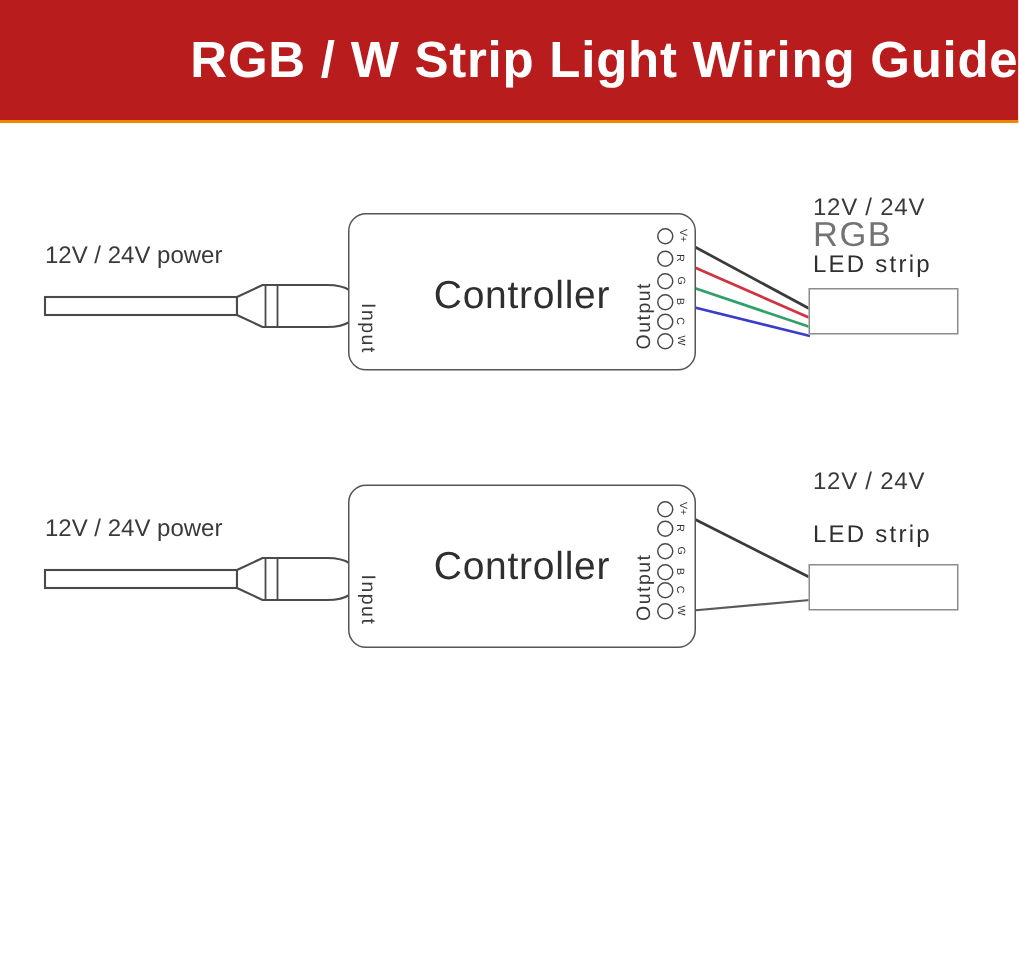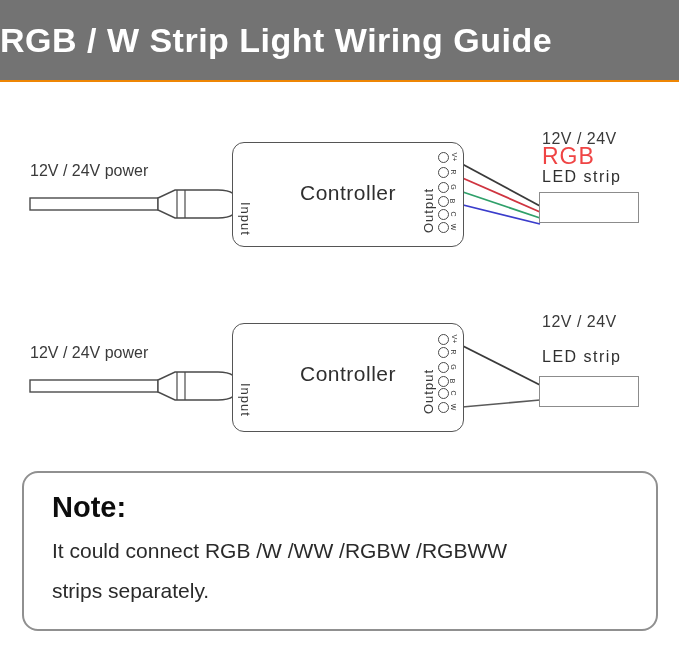--- a/index.html
+++ b/index.html
@@ -3,39 +3,39 @@
 <meta charset="utf-8">
 <style>
   html,body { margin:0; padding:0; background:#ffffff; }
   .page {
     position:relative; width:679px; height:648px; background:#ffffff;
     font-family:"Liberation Sans", sans-serif; overflow:hidden;
   }
   
   .banner {
     position:absolute; left:0; top:0; width:679px; height:82px;
-    background:#737373; border-bottom:2px solid #ee8604;
-    display:flex; align-items:center; justify-content:flex-start; box-sizing:border-box;
+    background:#b91c1c; border-bottom:2px solid #ee8604;
+    display:flex; align-items:center; justify-content:flex-end; box-sizing:border-box;
   }
   .banner h1 {
     margin:0; color:#ffffff; font-size:34px; font-weight:bold; letter-spacing:0.5px;
   }
   
   .abs { position:absolute; color:#333333; }
   .power-label { font-size:16px; color:#3a3a3a; }
   
   .controller {
     position:absolute; width:230px; background:#ffffff;
     border:1.6px solid #555555; border-radius:12px; box-sizing:content-box;
   }
   .controller.top { left:232px; top:142px; height:103px; }
   .controller.bottom { left:232px; top:323px; height:107px; }
   .ctrl-title {
     position:absolute; top:38px; left:0; width:100%; text-align:center;
-    font-size:21px; color:#2f2f2f; letter-spacing:0.5px;
+    font-size:26px; color:#2f2f2f; letter-spacing:0.5px;
   }
   .input-label {
     position:absolute; left:20px; top:59px; font-size:13px; color:#3a3a3a;
     transform:rotate(90deg); transform-origin:0 0; white-space:nowrap; letter-spacing:1px;
   }
   .output-label {
     position:absolute; left:188px; top:90px; font-size:13px; color:#3a3a3a;
     transform:rotate(-90deg); transform-origin:0 0; white-space:nowrap; letter-spacing:1px;
   }
   .pin { position:absolute; left:205px; width:11px; height:11px; }
@@ -46,21 +46,21 @@
   .pin-label {
     position:absolute; left:12px; top:1px; font-size:7px; line-height:8px; color:#333333;
     transform:rotate(90deg); transform-origin:center; white-space:nowrap;
   }
   
   .strip-rect {
     position:absolute; left:539px; width:100px; height:31px;
     background:#ffffff; border:1.5px solid #8c8c8c; box-sizing:border-box;
   }
   .strip-voltage { font-size:16px; color:#3a3a3a; letter-spacing:0.5px; }
-  .strip-type-big { font-size:23px; color:#ef4444; letter-spacing:1px; }
+  .strip-type-big { font-size:23px; color:#737373; letter-spacing:1px; }
   .strip-type { font-size:19px; color:#2f2f2f; }
   .strip-name { font-size:16px; color:#2f2f2f; letter-spacing:1.5px; }
   
   .note-box {
     position:absolute; left:22px; top:471px; width:636px; height:160px;
     border:2px solid #909090; border-radius:16px; background:#ffffff; box-sizing:border-box;
   }
   .note-title { position:absolute; left:28px; top:18px; font-size:29px; font-weight:bold; color:#0d0d0d; }
   .note-line1 { position:absolute; left:28px; top:66px; font-size:21px; color:#2a2a2a; }
   .note-line2 { position:absolute; left:28px; top:106px; font-size:21px; color:#2a2a2a; }
@@ -172,19 +172,14 @@
     <div class="pin" style="top:78px">
         <span class="pin-circle"></span>
         <span class="pin-label">W</span>
       </div>
   </div>
 
   <div class="abs strip-voltage" style="left:542px; top:313px;">12V / 24V</div>
   <div class="abs strip-name" style="left:542px; top:348px;">LED strip</div>
   <div class="strip-rect" style="top:376px;"></div>
 
-  <div class="note-box">
-    <div class="note-title">Note:</div>
-    <div class="note-line1">It could connect RGB /W /WW /RGBW /RGBWW</div>
-    <div class="note-line2">strips separately.</div>
-  </div>
 
 </div>
 
 </body></html>

